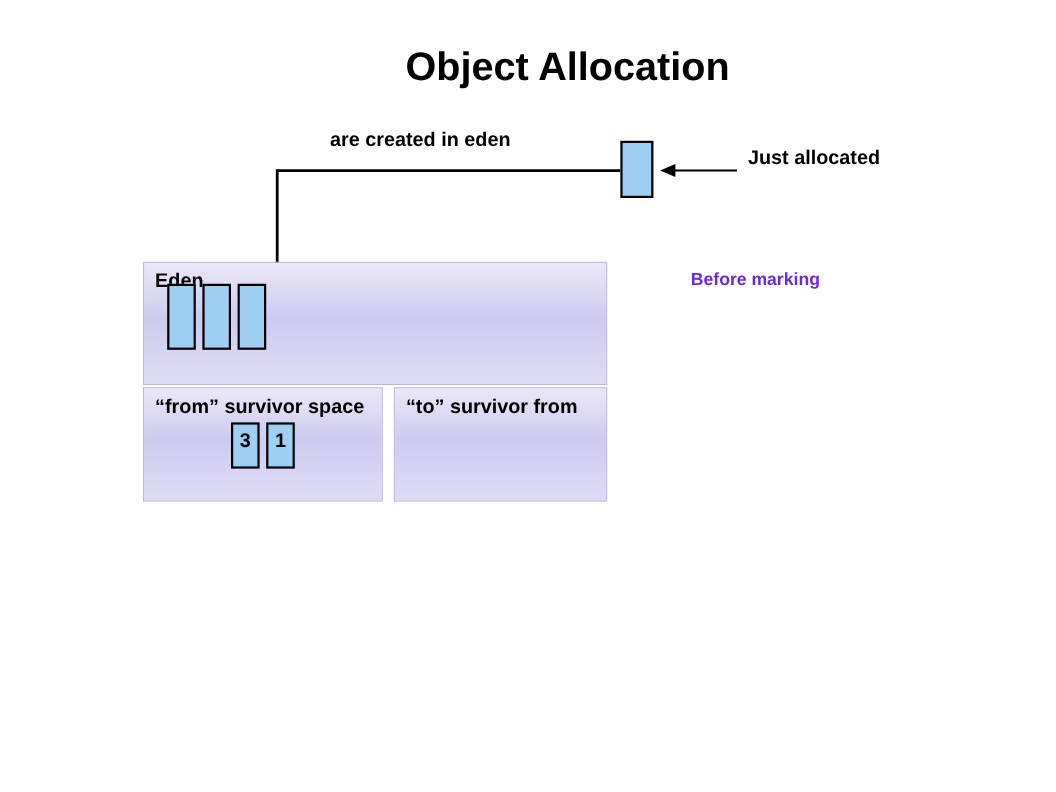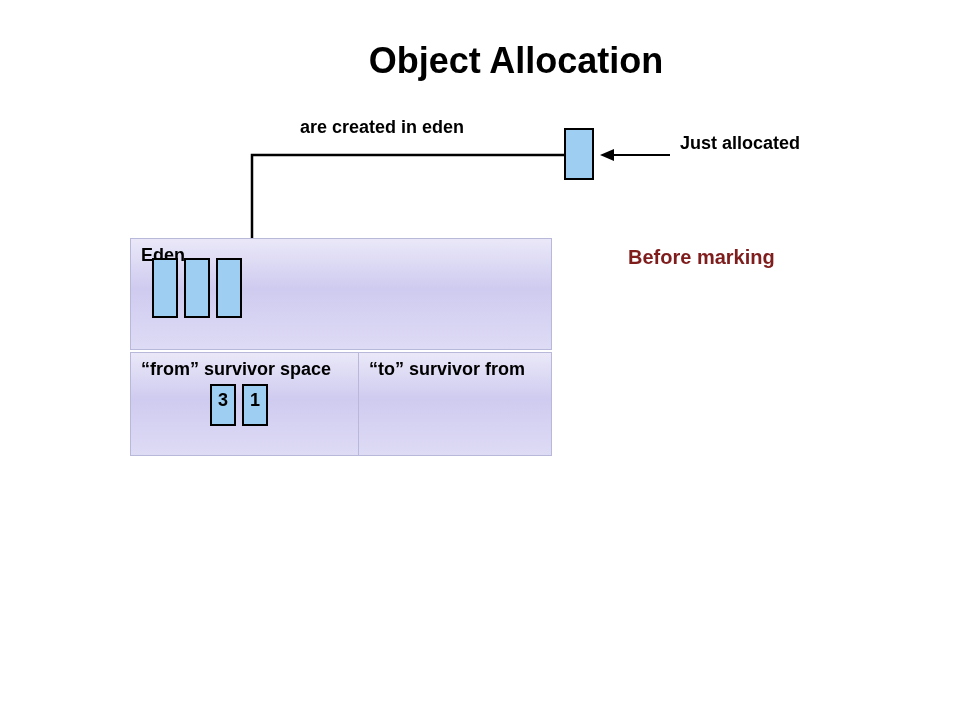--- a/index.html
+++ b/index.html
@@ -28,23 +28,23 @@
   }
   .label {
     position: absolute;
     font-size: 18px;
     font-weight: bold;
     color: #000;
     white-space: nowrap;
   }
   .subtitle {
     position: absolute;
-    font-size: 20px;
+    font-size: 16px;
     font-weight: bold;
-    color: #7f1d1d;
+    color: #6d28d9;
     white-space: nowrap;
   }
   .region {
     position: absolute;
     border: 1px solid #b8b8da;
     background: linear-gradient(to bottom, #eae8f8 0%, #cfcbf0 45%, #dedbf5 100%);
   }
   .region-label {
     position: absolute;
     top: 6px;
@@ -99,21 +99,21 @@
   <div class="region" style="left:130px; top:238px; width:420px; height:110px;">
     <div class="region-label">Eden</div>
   </div>
 
   <div class="obj" style="left:152px; top:258px; width:26px; height:60px;"></div>
   <div class="obj" style="left:184px; top:258px; width:26px; height:60px;"></div>
   <div class="obj" style="left:216px; top:258px; width:26px; height:60px;"></div>
 
   <div class="subtitle" style="left:628px; top:246px;">Before marking</div>
 
-  <div class="region" style="left:130px; top:352px; width:216px; height:102px;padding-left:36px;">
+  <div class="region" style="left:130px; top:352px; width:216px; height:102px;">
     <div class="region-label">“from” survivor space</div>
   </div>
 
   <div class="obj" style="left:210px; top:384px; width:26px; height:42px;">
     <div class="obj-label">3</div>
   </div>
   <div class="obj" style="left:242px; top:384px; width:26px; height:42px;">
     <div class="obj-label">1</div>
   </div>
 

